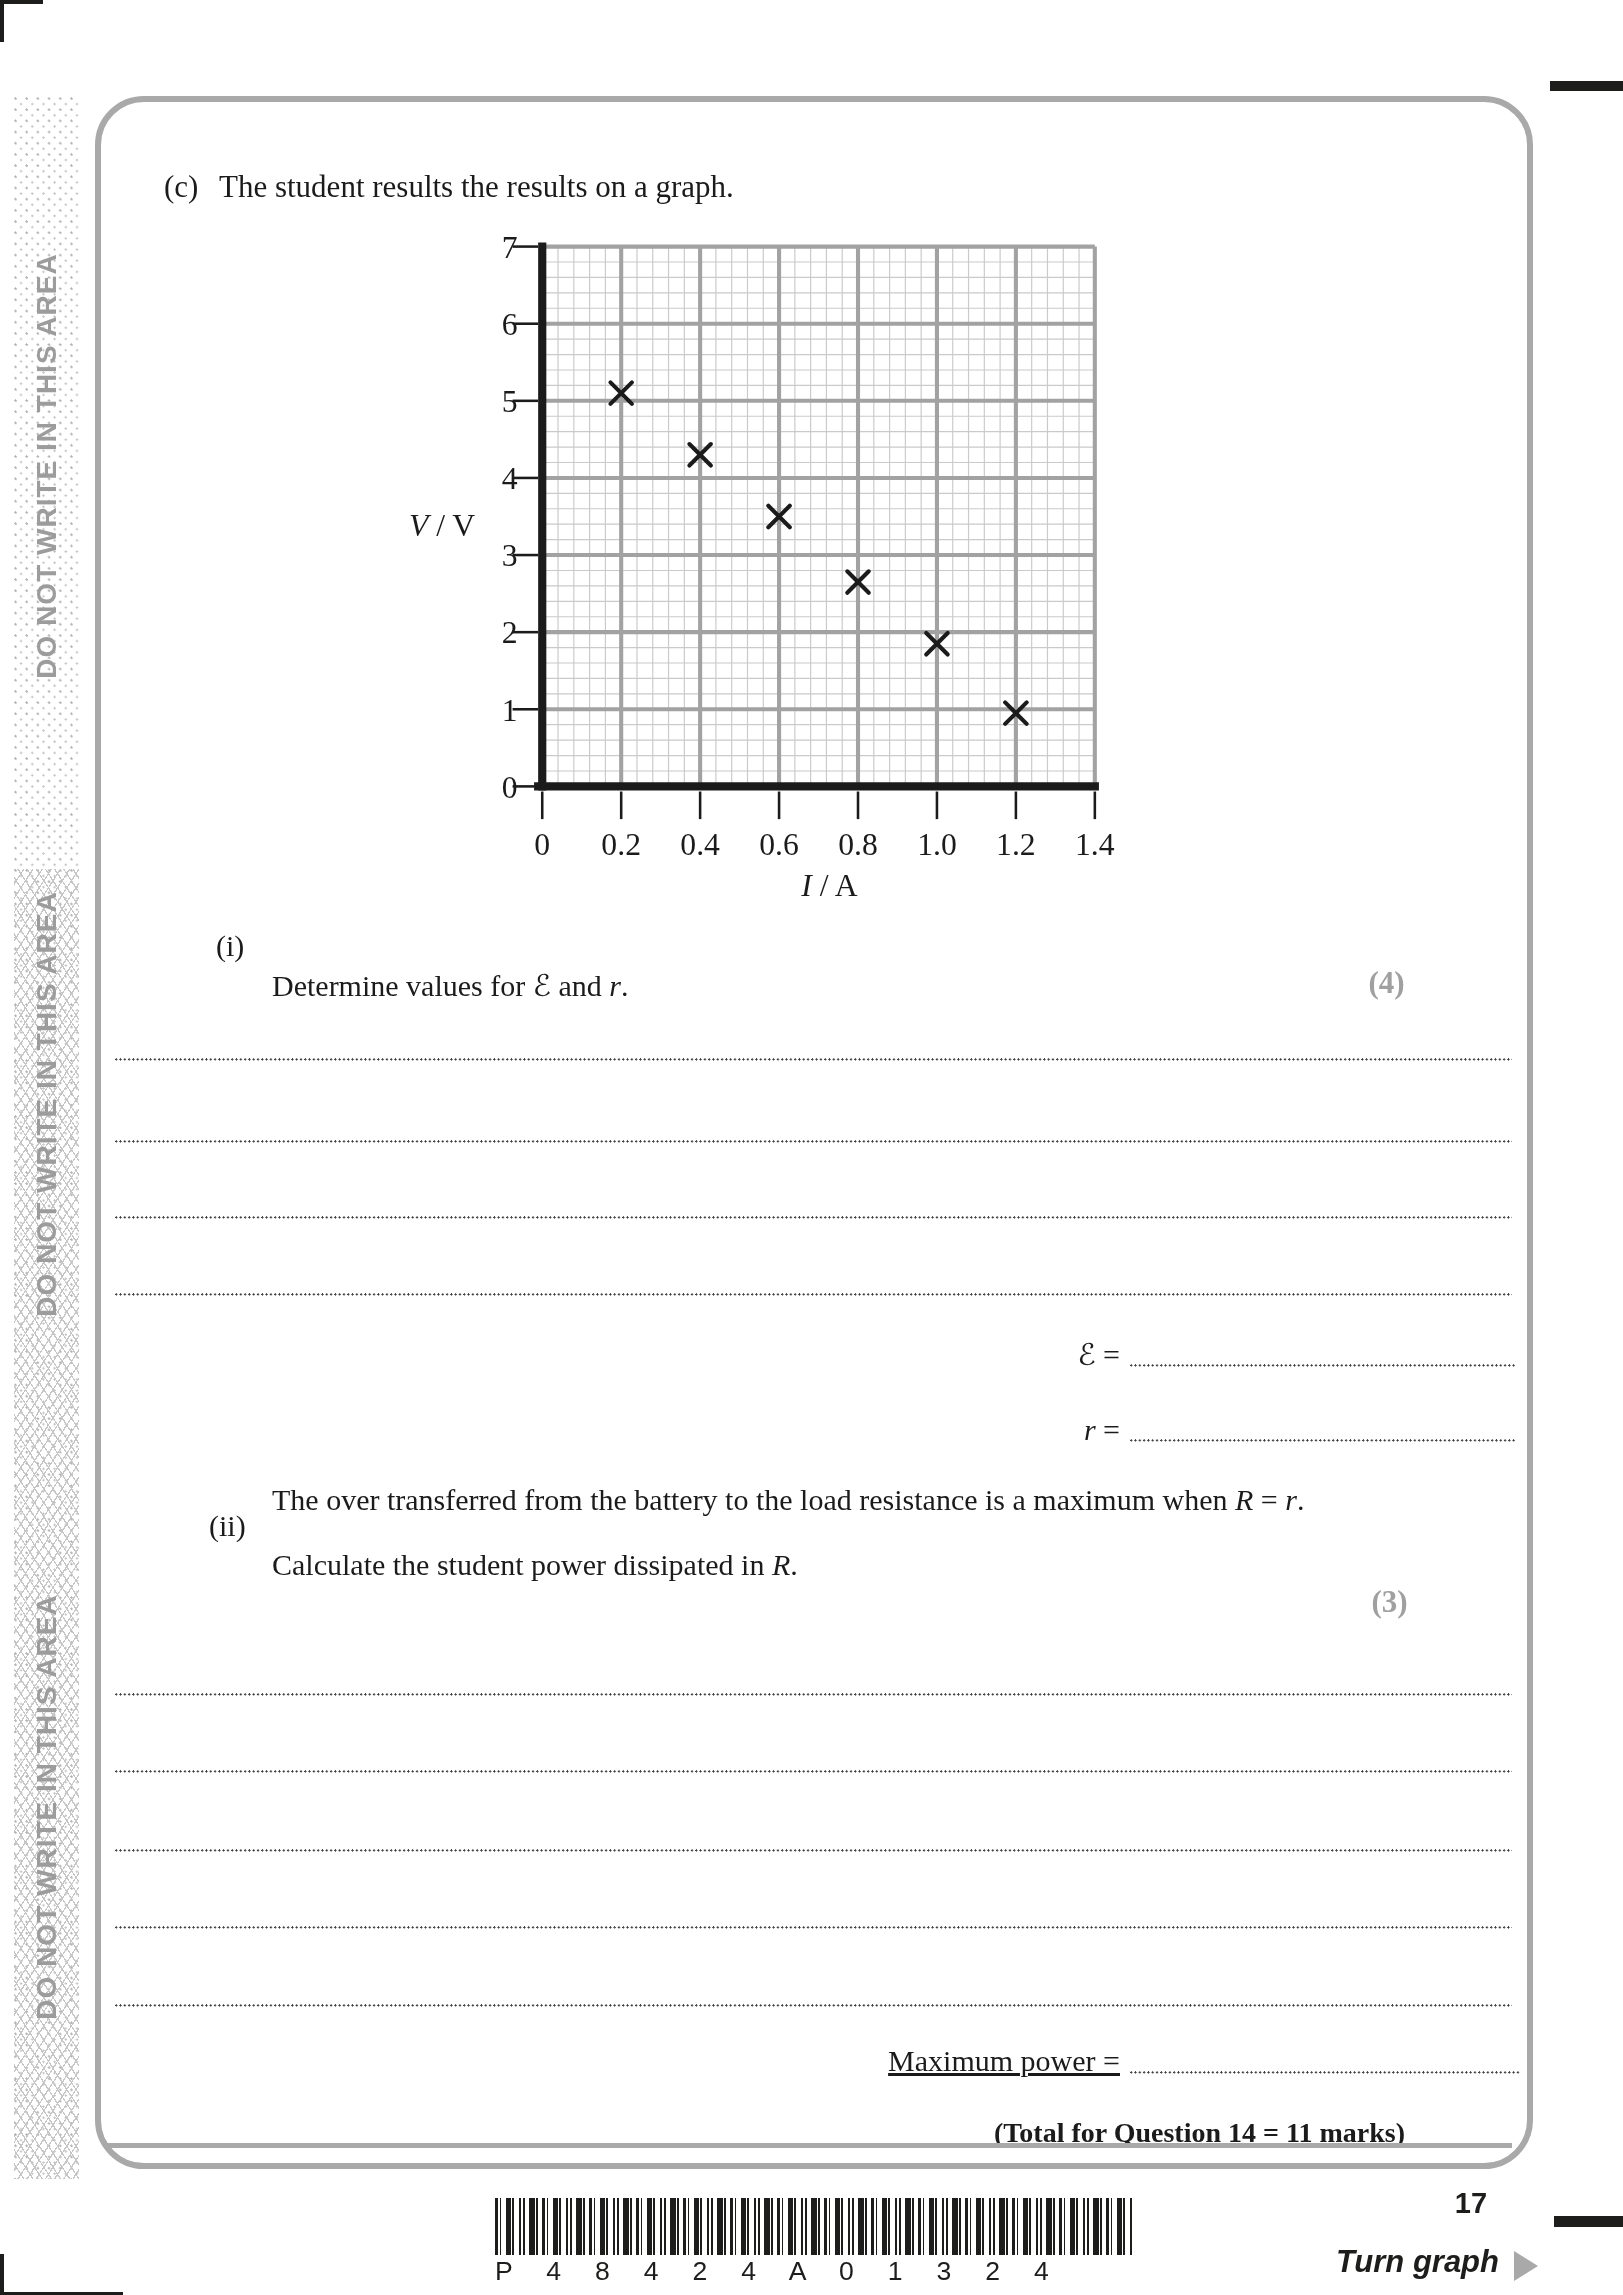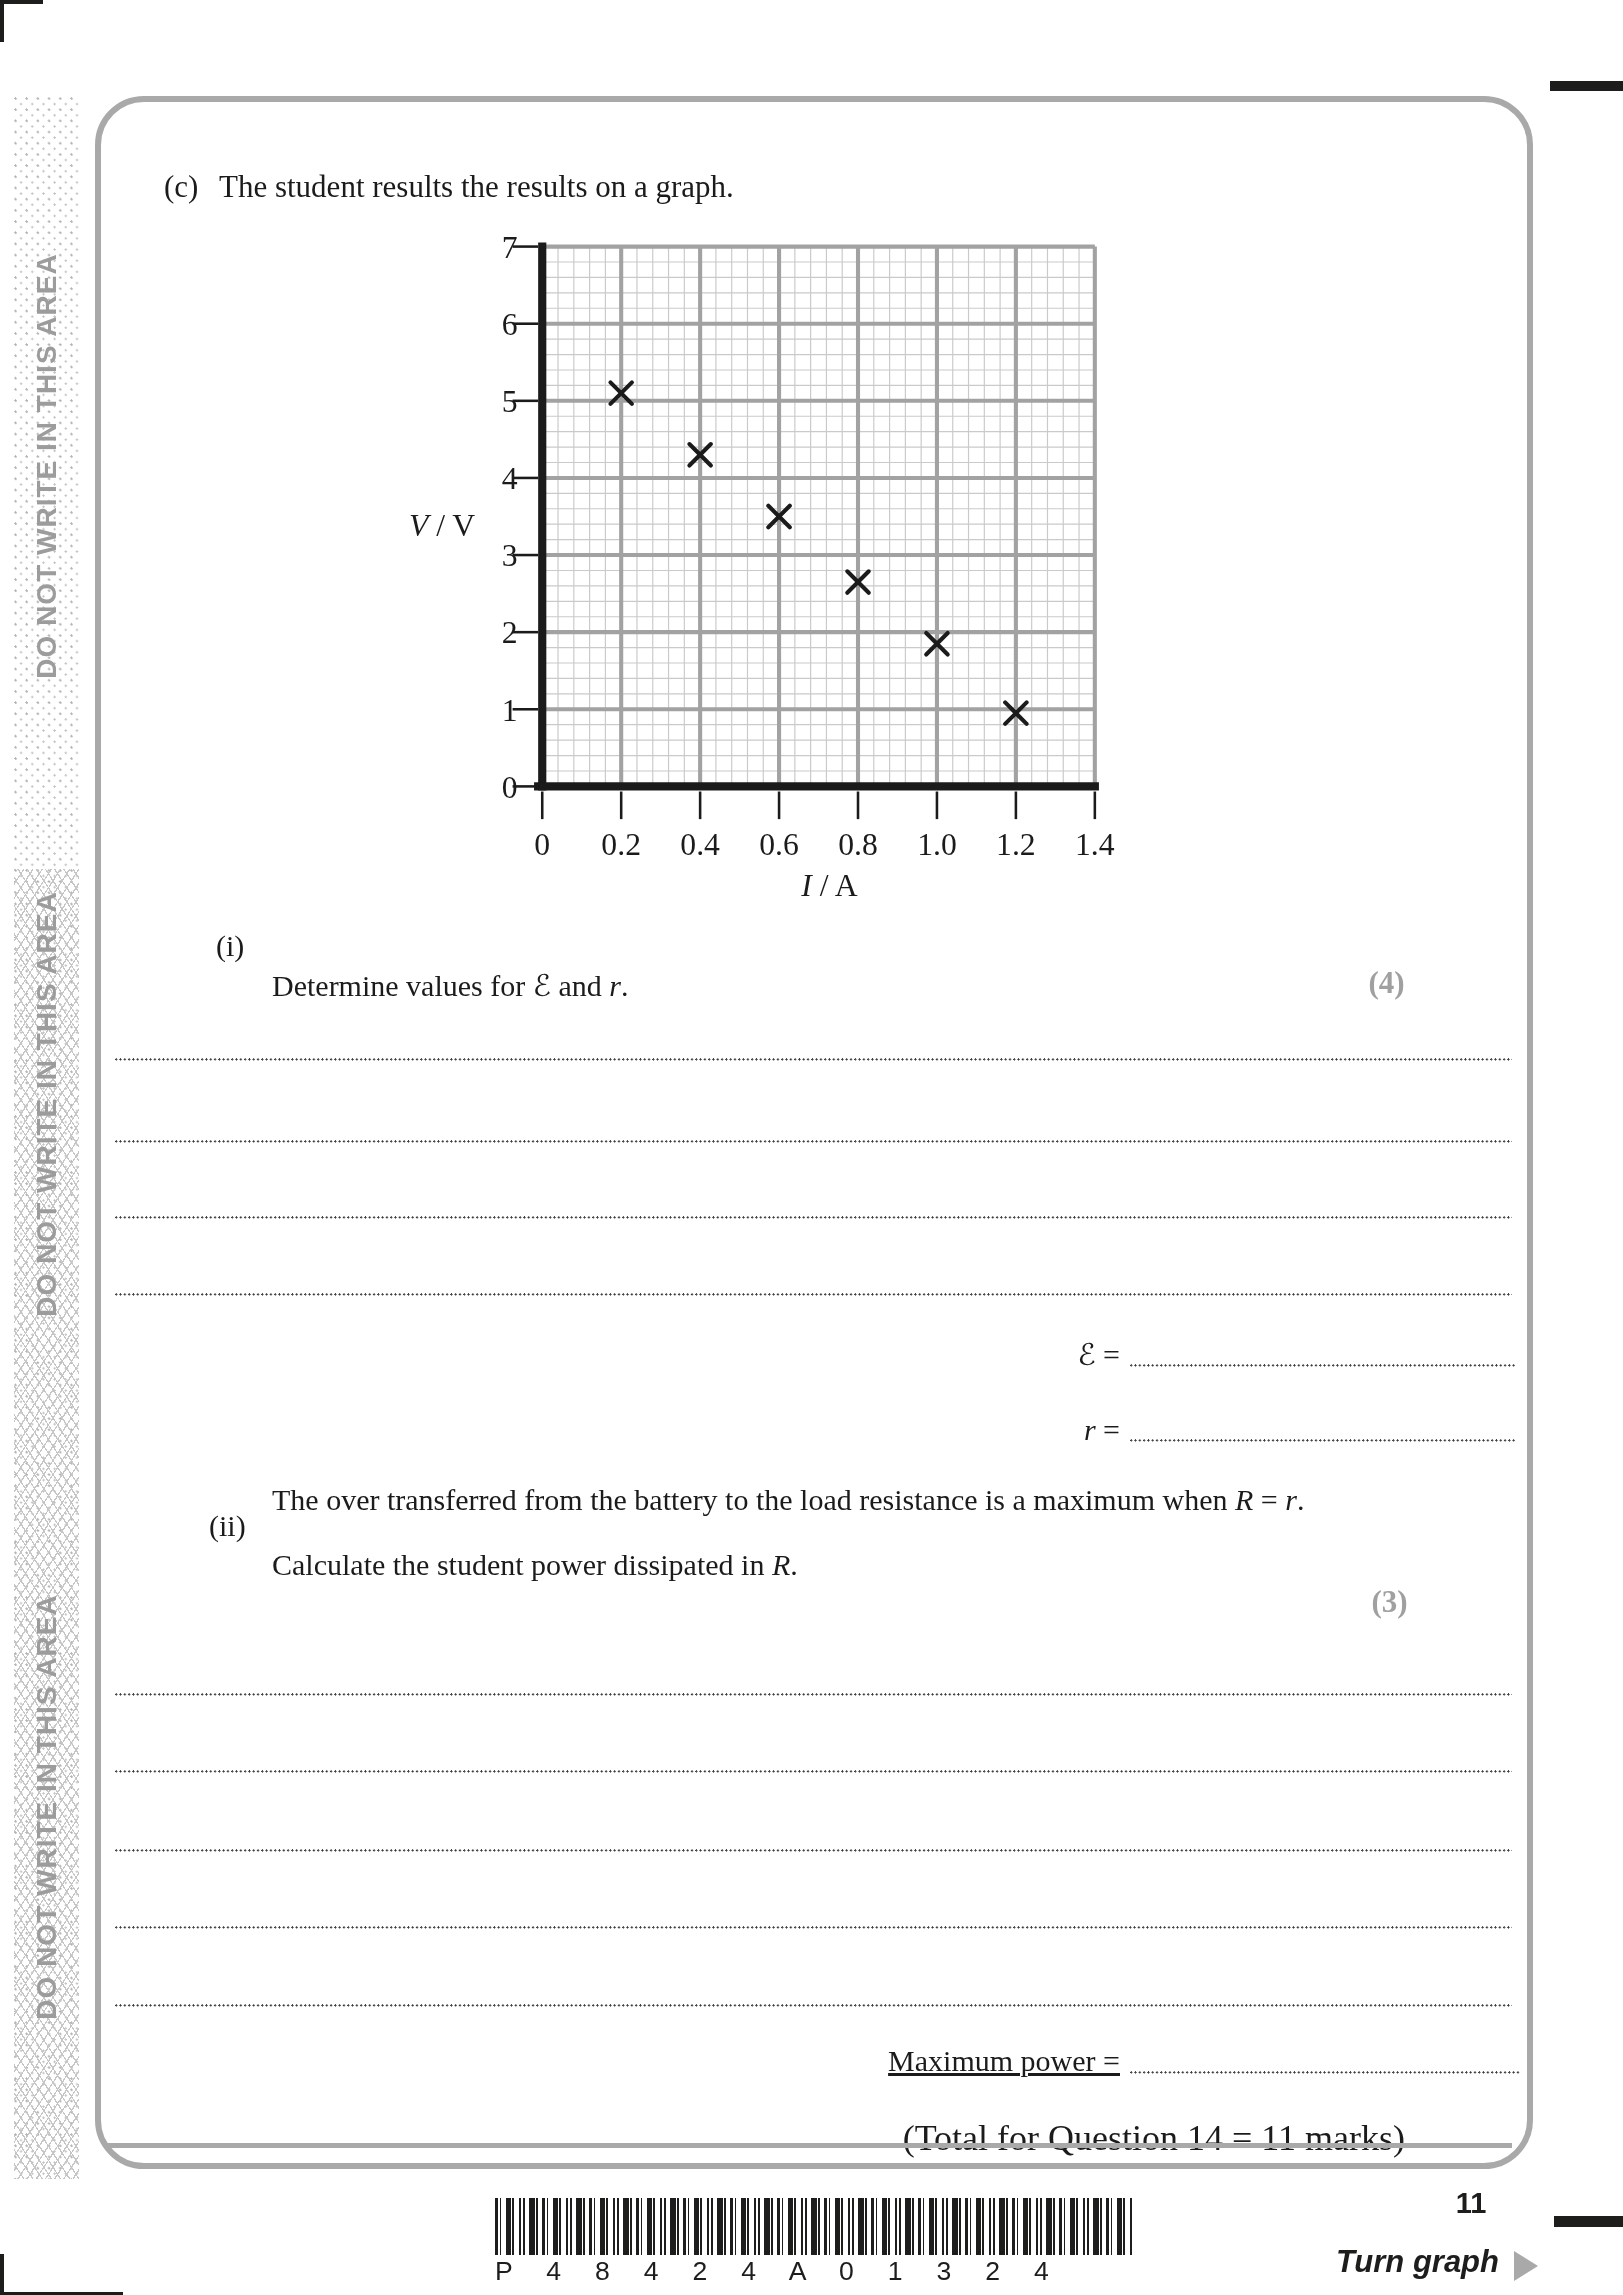--- a/index.html
+++ b/index.html
@@ -41,21 +41,21 @@
   }
 
   
   .serif{font-family:"Liberation Serif",serif;}
   .t61{font-size:31px;line-height:1.18;}
   .t59{font-size:30px;line-height:1.18;}
   .it{font-style:italic;}
   .sc{font-family:"DejaVu Sans","DejaVu Serif",serif;font-style:italic;}
   .marks{font-size:31px;font-weight:bold;color:#a0a0a0;text-align:center;}
   .right{text-align:right;}
-  .total{font-size:36px;font-weight:normal;}
+  .total{font-size:28px;font-weight:bold;}
 
   
   .dotline{
     height:2.6px;
     background-image:radial-gradient(circle at 1.2px 1.2px,#3f3f3f 0.9px,transparent 1.1px);
     background-size:4.3px 2.6px;background-repeat:repeat-x;
   }
   .ans-long{left:115px;width:1397px;}
 
   
@@ -263,16 +263,16 @@
 <div class="abs dotline ans-long" style="top:2004px;"></div>
 
 <div class="abs serif t59 right" style="left:716px;top:2043px;width:404px;text-decoration:underline;">Maximum power =</div>
 <div class="abs dotline" style="left:1130px;top:2071px;width:390px;"></div>
 
 <div class="abs serif total right" style="left:613px;top:2117px;width:792px;">(Total for Question 14 = 11 marks)</div>
 <div class="abs rule"></div>
 
 <div class="abs barcode"></div>
 <div class="abs barcode-text">P 4 8 4 2 4 A 0 1 3 2 4</div>
-<div class="abs pagenum">11</div>
+<div class="abs pagenum">17</div>
 <div class="abs turnover">Turn graph</div>
 <div class="abs tri"></div>
 
 
 </body></html>

